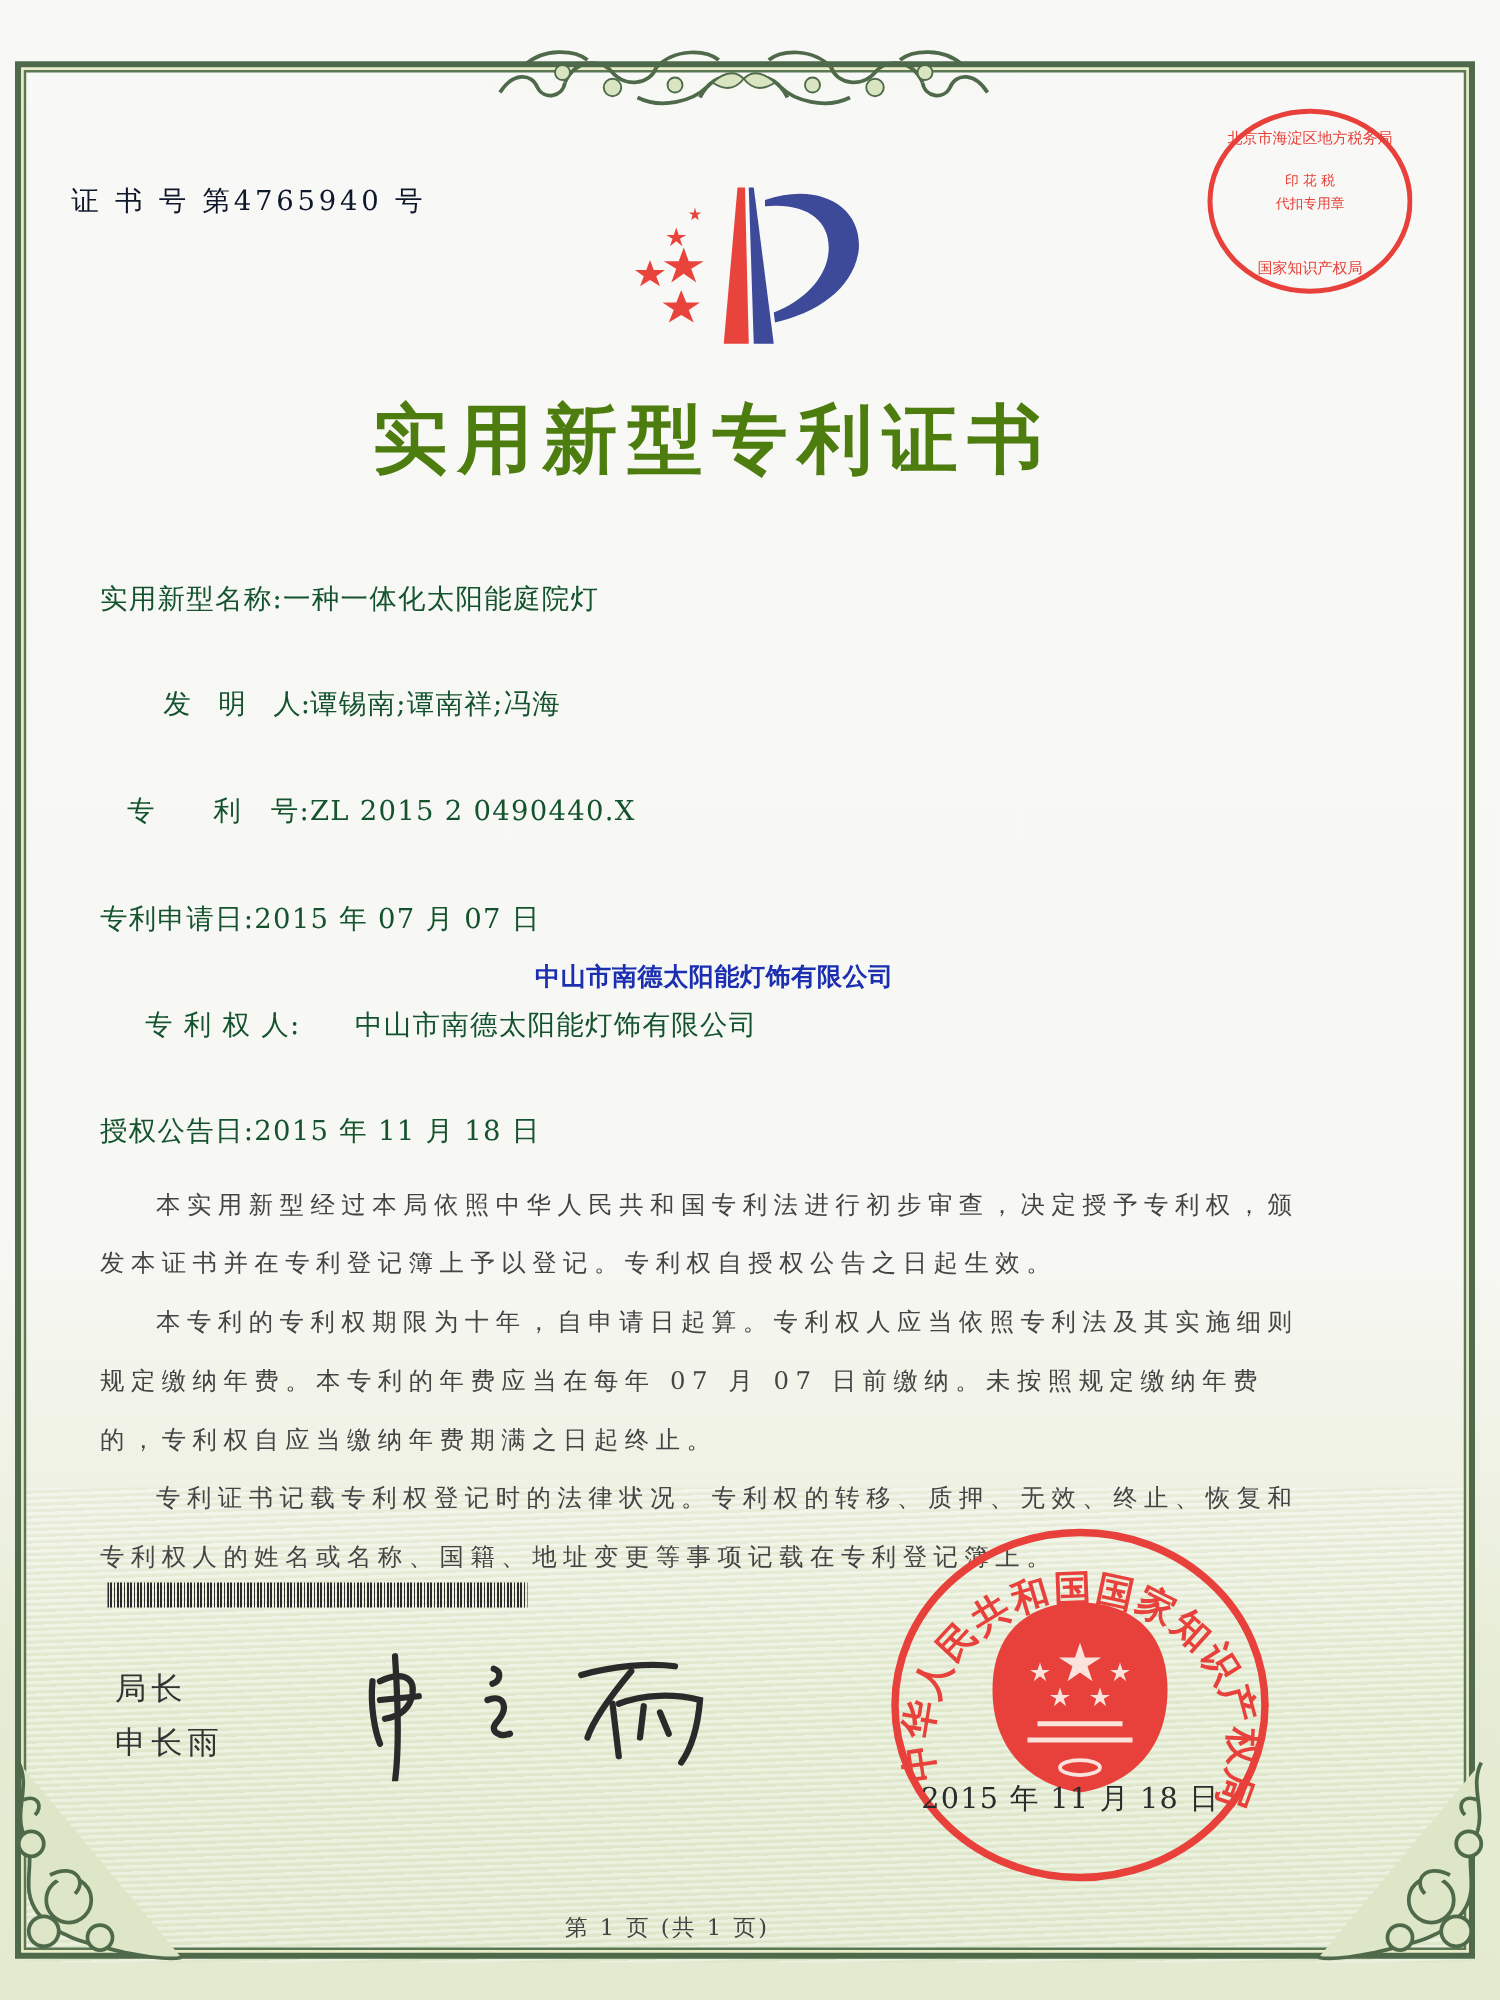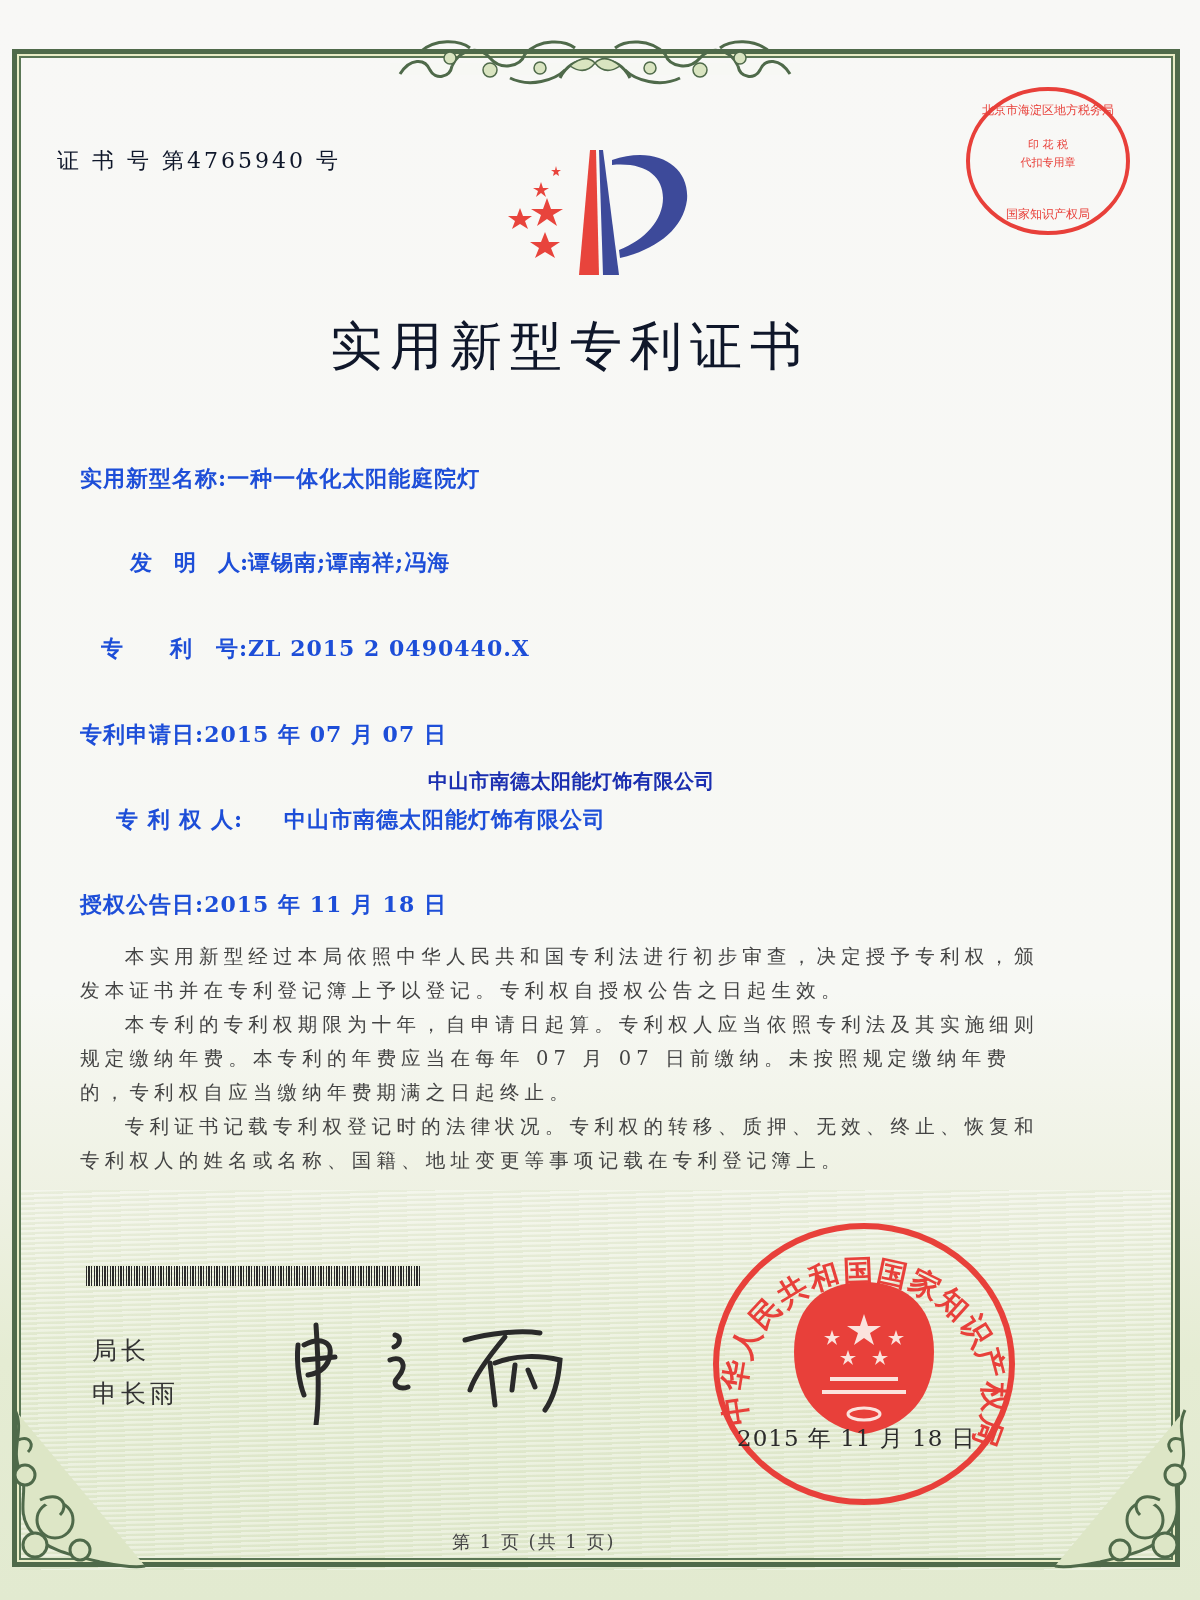--- a/index.html
+++ b/index.html
@@ -37,41 +37,41 @@
   .corner.br { left:1050px; top:1380px; }
 
   .cert-no {
     position:absolute; left:57px; top:146px; font-size:22px; letter-spacing:3px; color:#0f172a;
   }
   .logo { position:absolute; left:495px; top:140px; width:195px; height:140px; }
   .tax-stamp { position:absolute; left:960px; top:86px; width:170px; height:150px; }
 
   .title {
     position:absolute; left:270px; top:312px; width:600px; text-align:center;
-    font-size:52px; letter-spacing:8px; color:#0f172a; font-weight:normal;
+    font-size:60px; letter-spacing:8px; color:#4d7c0f; font-weight:bold;
   }
   .field {
-    position:absolute; left:80px; font-size:22px; color:#1d4ed8; white-space:nowrap; letter-spacing:1px;font-weight:bold;
+    position:absolute; left:80px; font-size:22px; color:#14532d; white-space:nowrap; letter-spacing:1px;
   }
   .field .label { display:inline-block; }
   .f-name { top:464px; }
   .f-inventor { top:548px; }
   .f-inventor .label { width:168px; letter-spacing:0;text-align:right; }
   .f-patent { top:634px;text-align:right; }
   .f-patent .label { width:168px; }
   .f-apply { top:720px; }
   .f-owner { top:805px; }
   .f-owner .label { width:168px;margin-left:36px; }
   .f-grant { top:890px; }
   .overlay-company {
     position:absolute; left:428px; top:768px; font-family:"DejaVu Sans","Liberation Sans",sans-serif;
     font-size:20px; font-weight:bold; color:#1b2fb0; letter-spacing:0.5px;
   }
   .para {
-    position:absolute; left:80px; width:970px; font-size:19.5px; line-height:34px; color:#444;
+    position:absolute; left:80px; width:970px; font-size:19.5px; line-height:47px; color:#444;
     letter-spacing:5.2px;
   }
   .para p { margin:0; text-indent:2.3em; }
   .p1 { top:940px; }
   .barcode {
     position:absolute; left:86px; top:1266px; width:336px; height:20px;
     background: repeating-linear-gradient(90deg, #2a2a2a 0px, #2a2a2a 1px, transparent 1px, transparent 2px, #2a2a2a 2px, #2a2a2a 4px, transparent 4px, transparent 5px, #2a2a2a 5px, #2a2a2a 6px, transparent 6px, transparent 8px);
   }
   .director {
     position:absolute; left:92px; font-family:"DejaVu Sans","Liberation Sans",sans-serif; font-size:25px; color:#333; letter-spacing:4px;text-align:right;

